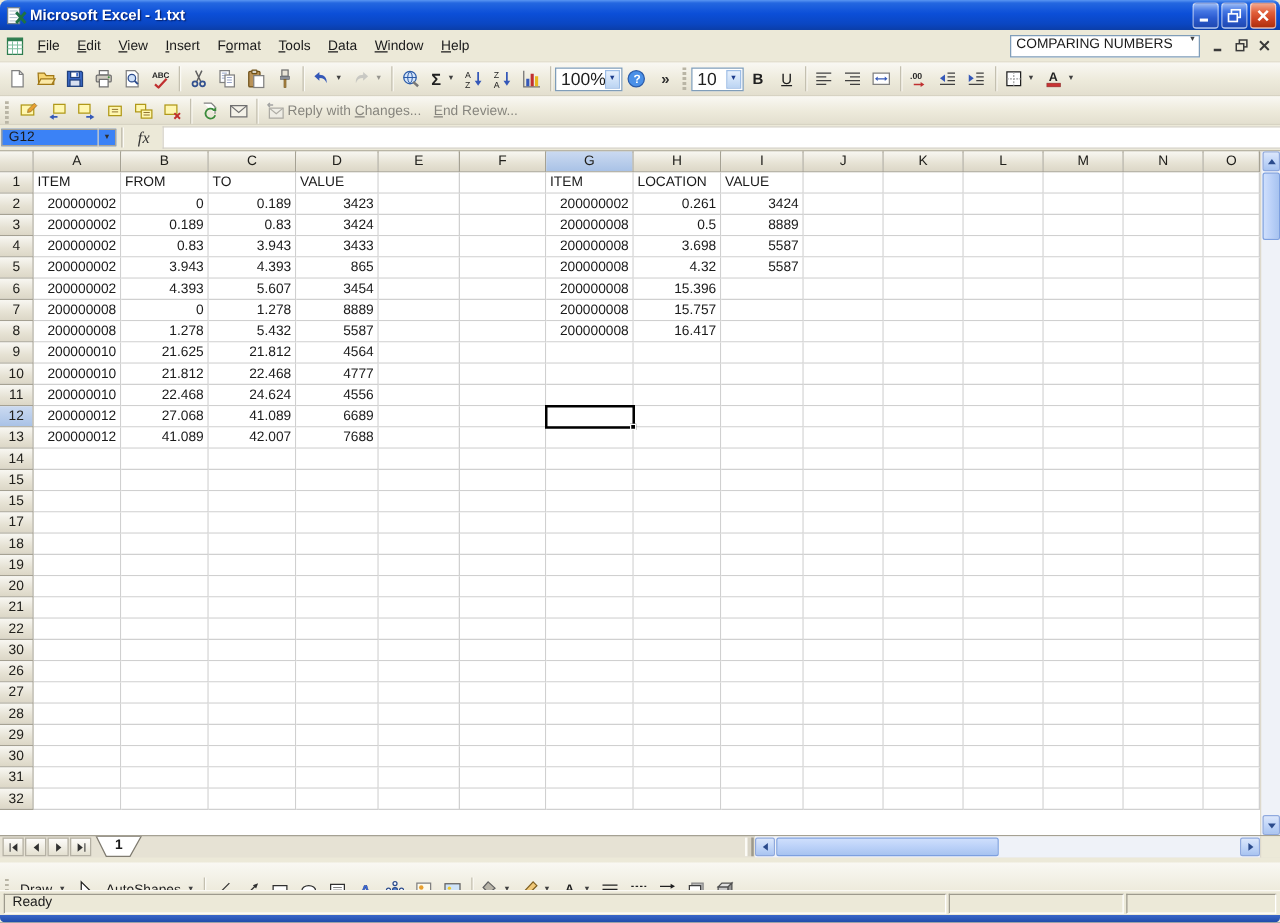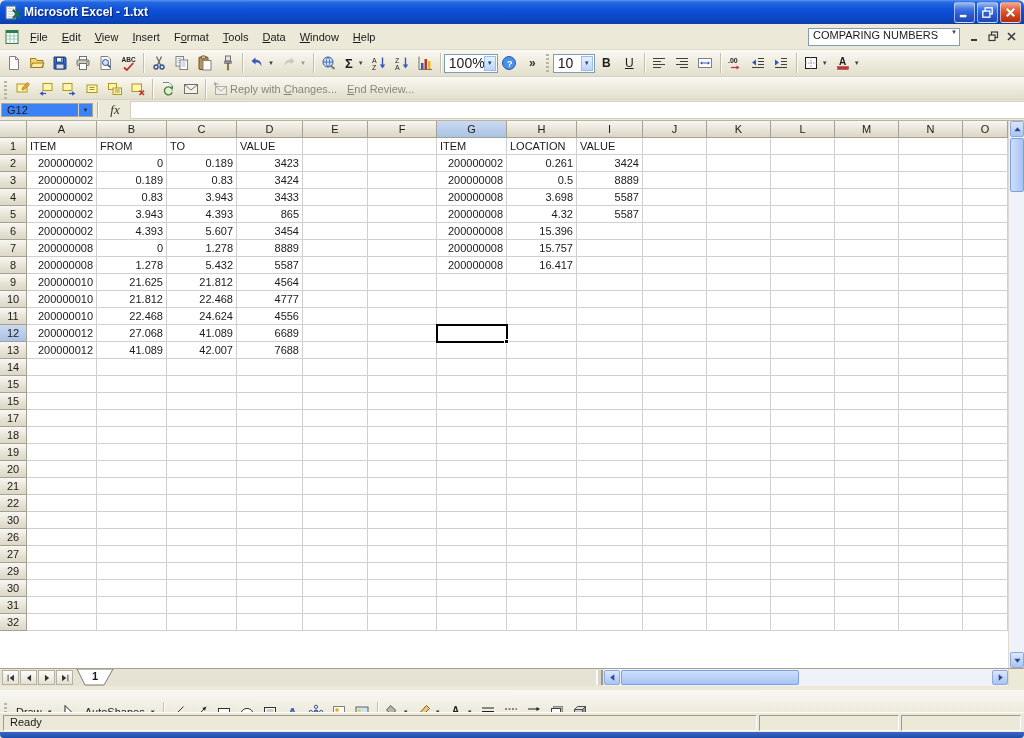--- a/index.html
+++ b/index.html
@@ -1031,20 +1031,38 @@
               <td class="cell" data-name="cell-H27"></td>
               <td class="cell" data-name="cell-I27"></td>
               <td class="cell" data-name="cell-J27"></td>
               <td class="cell" data-name="cell-K27"></td>
               <td class="cell" data-name="cell-L27"></td>
               <td class="cell" data-name="cell-M27"></td>
               <td class="cell" data-name="cell-N27"></td>
               <td class="cell" data-name="cell-O27"></td>
             </tr>
             <tr>
+              <th class="rowhdr" data-name="row-header-28">28</th>
+              <td class="cell" data-name="cell-A28"></td>
+              <td class="cell" data-name="cell-B28"></td>
+              <td class="cell" data-name="cell-C28"></td>
+              <td class="cell" data-name="cell-D28"></td>
+              <td class="cell" data-name="cell-E28"></td>
+              <td class="cell" data-name="cell-F28"></td>
+              <td class="cell" data-name="cell-G28"></td>
+              <td class="cell" data-name="cell-H28"></td>
+              <td class="cell" data-name="cell-I28"></td>
+              <td class="cell" data-name="cell-J28"></td>
+              <td class="cell" data-name="cell-K28"></td>
+              <td class="cell" data-name="cell-L28"></td>
+              <td class="cell" data-name="cell-M28"></td>
+              <td class="cell" data-name="cell-N28"></td>
+              <td class="cell" data-name="cell-O28"></td>
+            </tr>
+            <tr>
               <th class="rowhdr" data-name="row-header-29">29</th>
               <td class="cell" data-name="cell-A29"></td>
               <td class="cell" data-name="cell-B29"></td>
               <td class="cell" data-name="cell-C29"></td>
               <td class="cell" data-name="cell-D29"></td>
               <td class="cell" data-name="cell-E29"></td>
               <td class="cell" data-name="cell-F29"></td>
               <td class="cell" data-name="cell-G29"></td>
               <td class="cell" data-name="cell-H29"></td>
               <td class="cell" data-name="cell-I29"></td>

